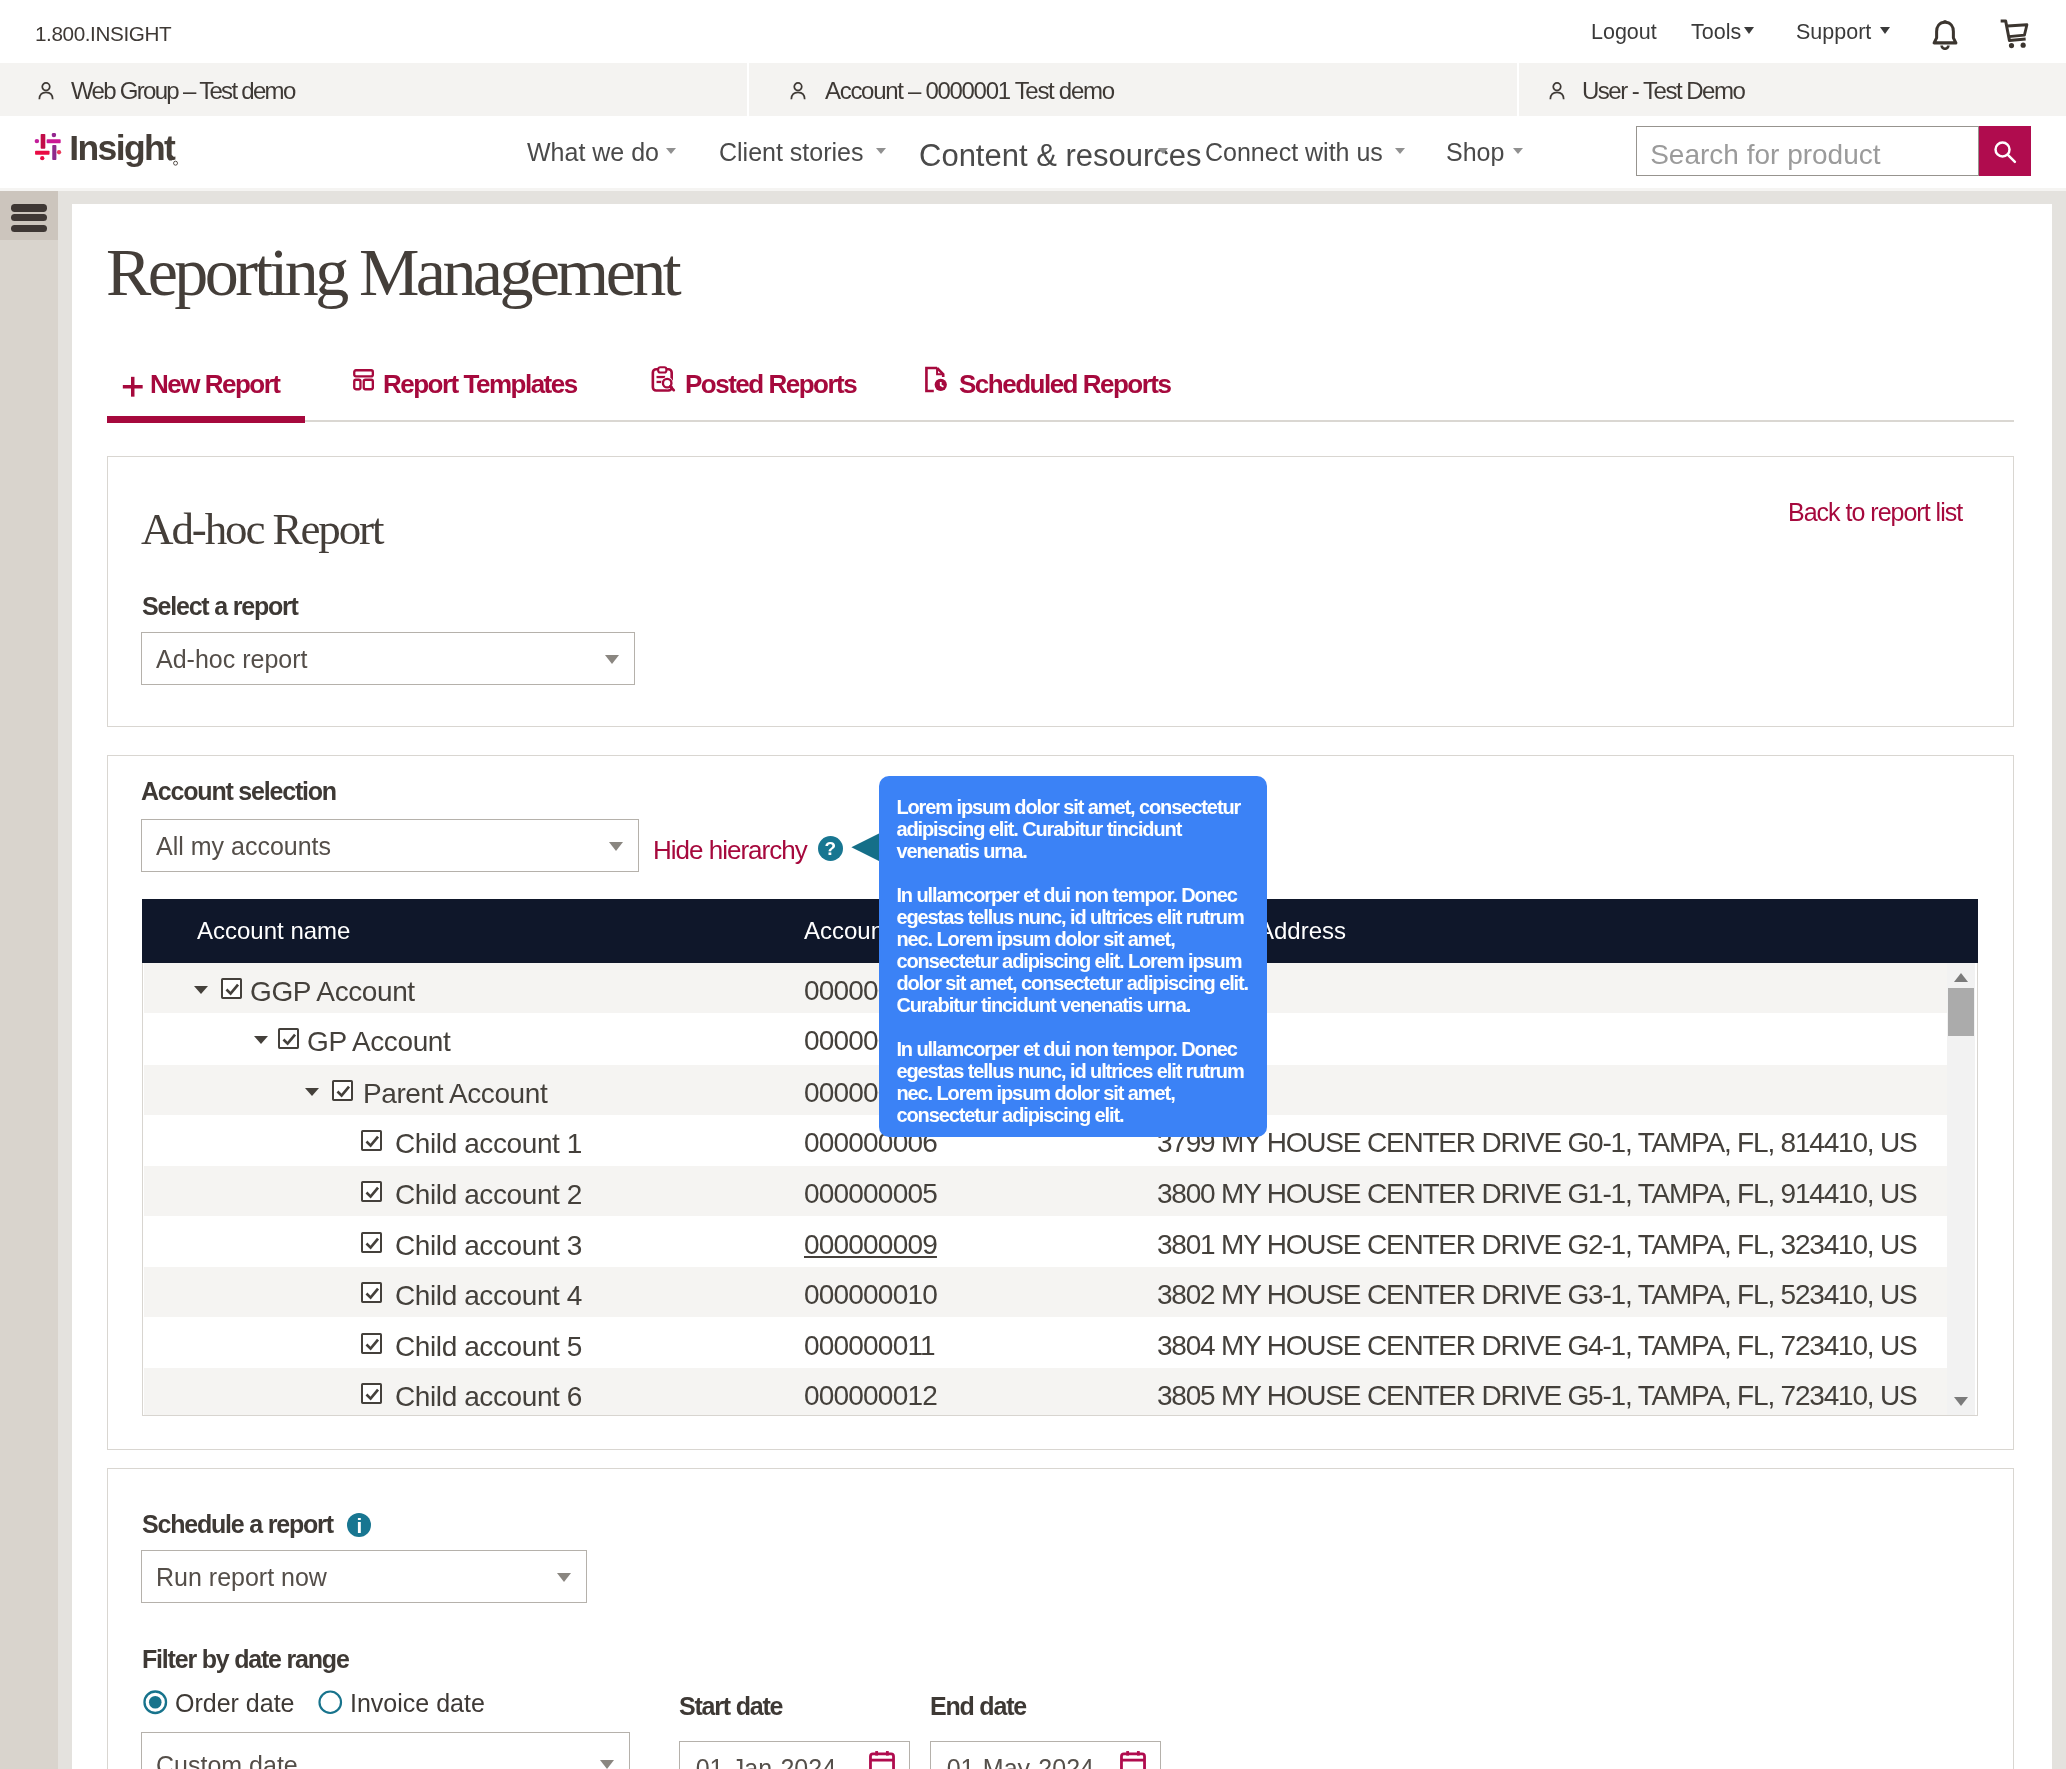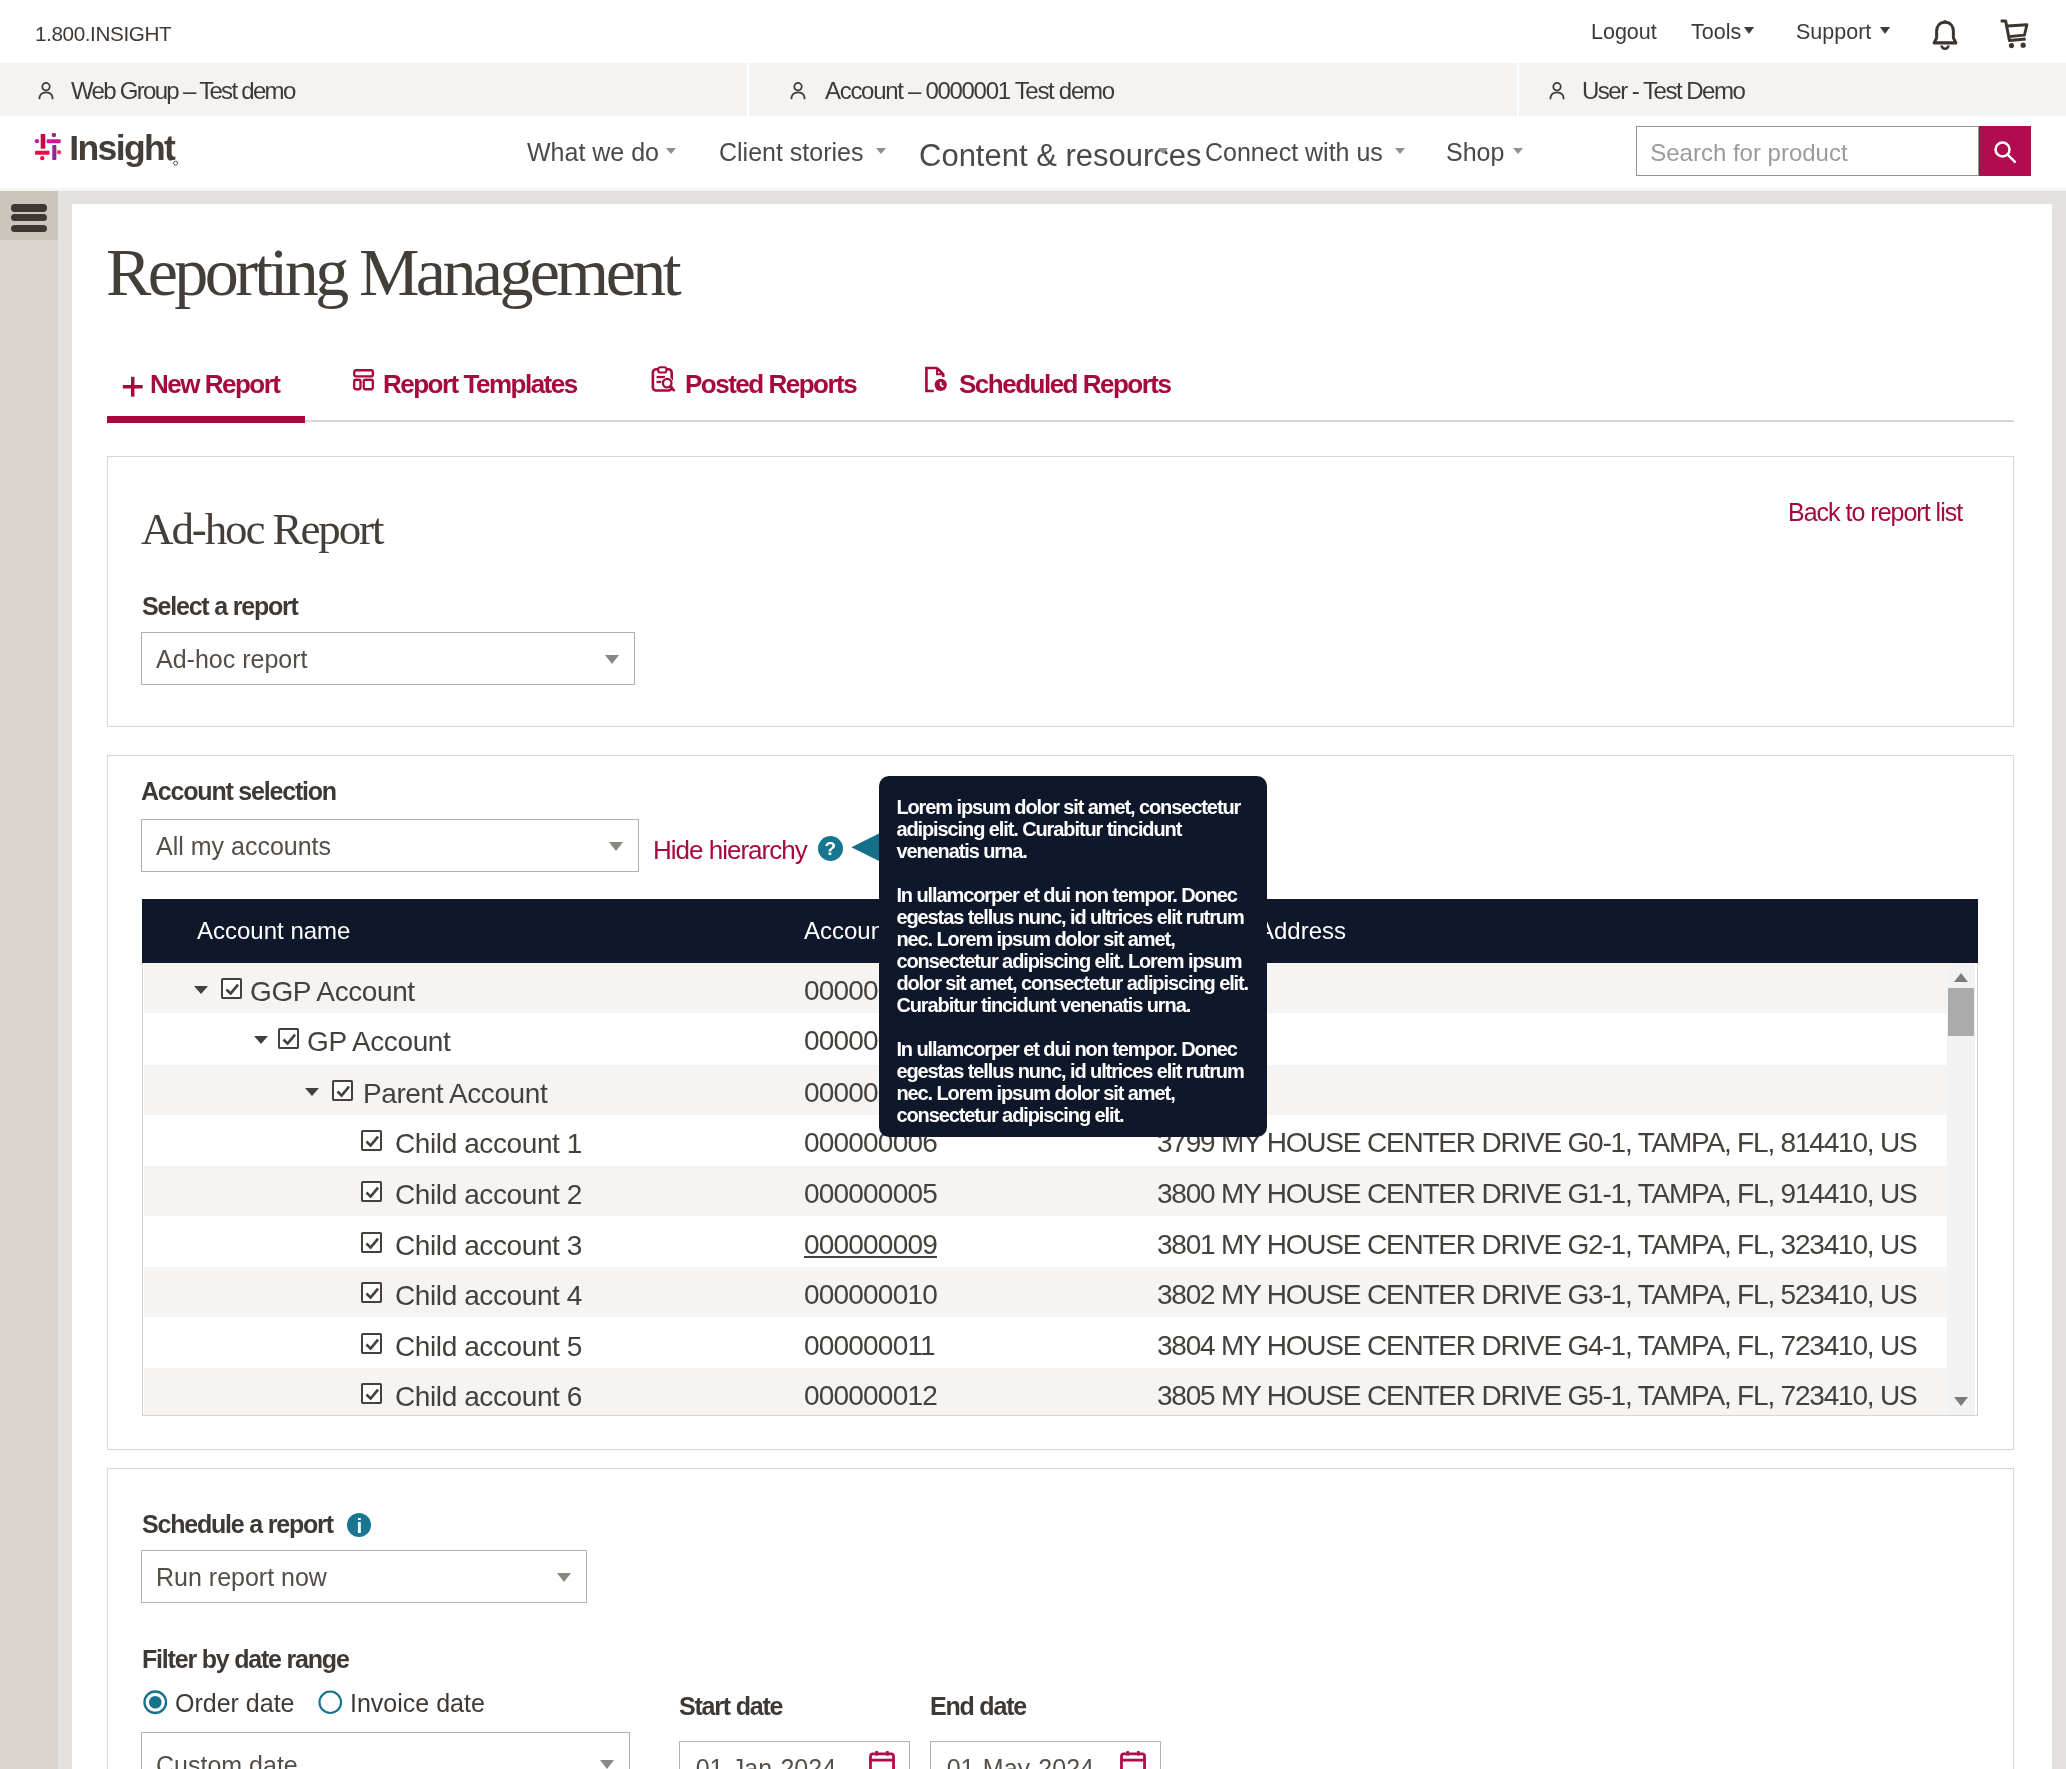--- a/index.html
+++ b/index.html
@@ -94,21 +94,21 @@
   <div class="abs navcaret" style="left:666px; top:32px;"></div>
   <div class="abs" style="left:719px; top:21.5px; font-size:25px; color:#4A4A4A;">Client stories</div>
   <div class="abs navcaret" style="left:876px; top:32px;"></div>
   <div class="abs" style="left:919px; top:21.5px; font-size:31px; color:#4A4A4A;">Content &amp; resources</div>
   <div class="abs navcaret" style="left:1158px; top:32px;"></div>
   <div class="abs" style="left:1205px; top:21.5px; font-size:25px; color:#4A4A4A;">Connect with us</div>
   <div class="abs navcaret" style="left:1395px; top:32px;"></div>
   <div class="abs" style="left:1446px; top:21.5px; font-size:25px; color:#4A4A4A;">Shop</div>
   <div class="abs navcaret" style="left:1513px; top:32px;"></div>
   <div class="abs" style="left:1636px; top:10px; width:343px; height:50px; border:1.7px solid #97948F; background:#fff;">
-    <div class="abs" style="left:13.2px; top:11.6px; font-size:24px; color:#9B9B9B;">Search for product</div>
+    <div class="abs" style="left:13.2px; top:11.6px; font-size:28px; color:#9B9B9B;">Search for product</div>
   </div>
   <div class="abs" style="left:1979px; top:10px; width:52px; height:50px; background:#B00C4E;">
     <svg class="abs" style="left:12.4px; top:11.6px;" width="28" height="28" viewBox="0 0 34 34">
       <circle cx="14" cy="14" r="8.5" fill="none" stroke="#fff" stroke-width="3"></circle>
       <line x1="20.5" y1="20.5" x2="29" y2="29" stroke="#fff" stroke-width="3" stroke-linecap="round"></line>
     </svg>
   </div>
 </div>
 
 <div id="pagebg"></div>
@@ -280,21 +280,21 @@
   </div>
   <div class="abs" style="left:0.8px; top:25px; width:26.5px; height:48px; background:#ABABAB;"></div>
   <div class="abs" style="left:0; bottom:0; width:28px; height:28px;">
     <div class="abs" style="left:6.6px; top:10px; width:0; height:0; border-left:7.4px solid transparent; border-right:7.4px solid transparent; border-top:9px solid #7B7B7B;"></div>
   </div>
 </div>
 
 <svg class="abs" style="left:843px; top:810px;" width="50" height="83" viewBox="0 0 60 100">
   <polygon points="10,45 48,26 48,64" fill="#156F88"></polygon>
 </svg>
-<div class="abs" style="left:879px; top:776px; width:388px; height:361px; background:#0f172a; border-radius:10px; color:#fff; font-size:20px; font-weight:bold; letter-spacing:-1.1px; line-height:22px;">
+<div class="abs" style="left:879px; top:776px; width:388px; height:361px; background:#3b82f6; border-radius:10px; color:#fff; font-size:20px; font-weight:bold; letter-spacing:-1.1px; line-height:22px;">
   <div style="position:absolute; left:17.4px; top:20px; width:355px; white-space:nowrap;">
     Lorem ipsum dolor sit amet, consectetur<br>adipiscing elit. Curabitur tincidunt<br>venenatis urna.<br><br>In ullamcorper et dui non tempor. Donec<br>egestas tellus nunc, id ultrices elit rutrum<br>nec. Lorem ipsum dolor sit amet,<br>consectetur adipiscing elit. Lorem ipsum<br>dolor sit amet, consectetur adipiscing elit.<br>Curabitur tincidunt venenatis urna.<br><br>In ullamcorper et dui non tempor. Donec<br>egestas tellus nunc, id ultrices elit rutrum<br>nec. Lorem ipsum dolor sit amet,<br>consectetur adipiscing elit.
   </div>
 </div>
 
 <div class="card" style="top:1468px; height:303px;"></div>
 <div class="abs lbl" style="left:142px; top:1510px;">Schedule a report</div>
 <div class="abs" style="left:347px; top:1513px; width:24px; height:24px; border-radius:50%; background:#187691;">
   <div class="abs" style="left:9.5px; top:0.8px; color:#fff; font-size:20.7px; font-weight:bold;">i</div>
 </div>

